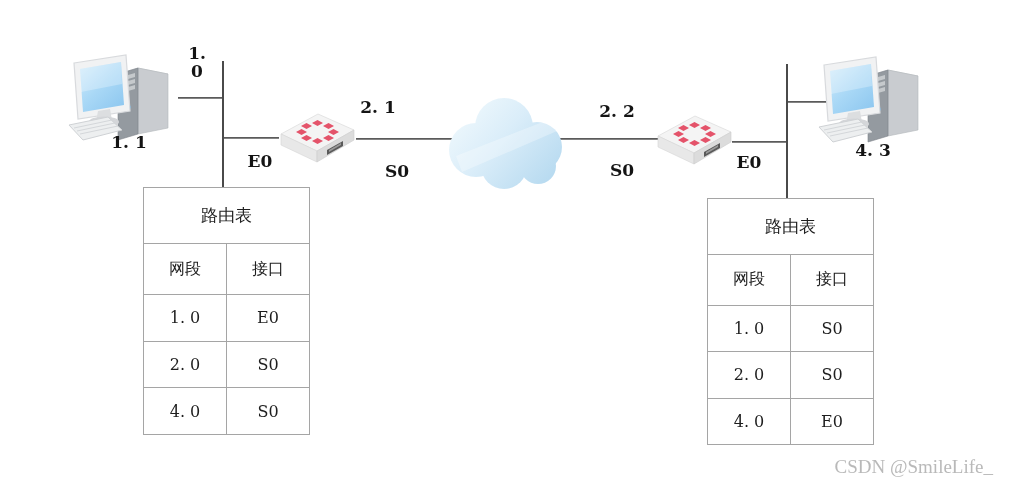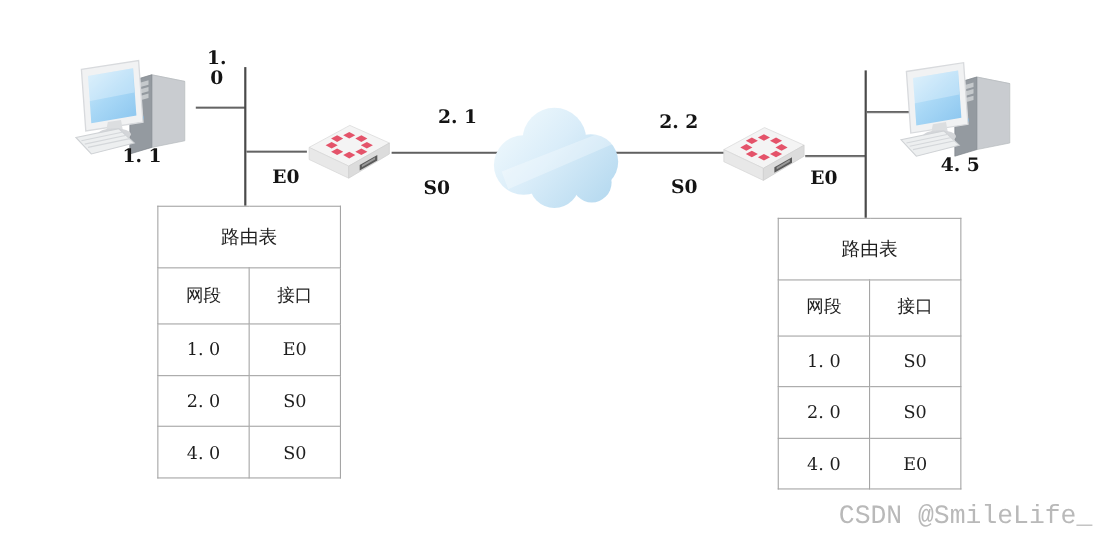--- a/index.html
+++ b/index.html
@@ -8,22 +8,22 @@
   .wire-h{position:absolute;height:2px;background:linear-gradient(to bottom,#474747,#979797);}
   .wire-v{position:absolute;width:2px;background:#4a4a4a;}
   .icon{position:absolute;}
   .lbl{position:absolute;font-weight:bold;font-size:17px;line-height:1.05;color:#141414;
        text-align:center;white-space:pre;}
   .lbl2{line-height:18px;}
   .rt-table{position:absolute;border-collapse:collapse;table-layout:fixed;
             font-size:16px;color:#1e1e1e;text-align:center;}
   .rt-table td{border:1px solid #a5a5a5;padding:0;width:50%;}
   .rt-title{font-size:17px;}
-  .watermark{position:absolute;font-family:Liberation Mono, monospace;
-             font-size:24px;color:#b9b9b9;white-space:pre;}
+  .watermark{position:absolute;font-family:Liberation Serif, serif;
+             font-size:19px;color:#b9b9b9;white-space:pre;}
 </style>
 </head>
 <body>
 
 <div id="canvas">
 
   <svg width="0" height="0" style="position:absolute" aria-hidden="true">
     <defs>
       <linearGradient id="scr" gradientUnits="userSpaceOnUse" x1="12" y1="12" x2="56" y2="60">
         <stop offset="0" stop-color="#d3ecfb"></stop>
@@ -121,26 +121,26 @@
     <circle cx="64" cy="35" r="29" fill="url(#cg)"></circle>
     <circle cx="97" cy="55" r="25" fill="url(#cg)"></circle>
     <circle cx="64" cy="74" r="23" fill="url(#cg)"></circle>
     <circle cx="98" cy="74" r="18" fill="url(#cg)"></circle>
     <polygon points="16,64 118,24 124,36 22,80" fill="#ffffff" opacity="0.30"></polygon>
   </svg>
 
   <div class="lbl lbl2" style="left:182px;top:44px;width:30px;"><span>1.</span><br><span>0</span></div>
   <div class="lbl" style="left:104px;top:134px;width:50px;">1. 1</div>
   <div class="lbl" style="left:246px;top:153px;width:28px;">E0</div>
-  <div class="lbl" style="left:392px;top:99px;width:48px;text-align:center;">2. 1</div>
+  <div class="lbl" style="left:354px;top:99px;width:48px;text-align:center;">2. 1</div>
   <div class="lbl" style="left:383px;top:163px;width:28px;">S0</div>
   <div class="lbl" style="left:593px;top:103px;width:48px;">2. 2</div>
   <div class="lbl" style="left:608px;top:162px;width:28px;">S0</div>
   <div class="lbl" style="left:735px;top:154px;width:28px;">E0</div>
-  <div class="lbl" style="left:848px;top:142px;width:50px;">4. 5</div>
+  <div class="lbl" style="left:848px;top:142px;width:50px;">4. 3</div>
 
   <table class="rt-table" style="left:143px;top:187px;width:167px;height:248px;">
     <tbody>
         <tr>
           <td colspan="2" class="rt-title">路由表</td>
         </tr>
     <tr>
       <td>网段</td>
       <td>接口</td>
     </tr>

